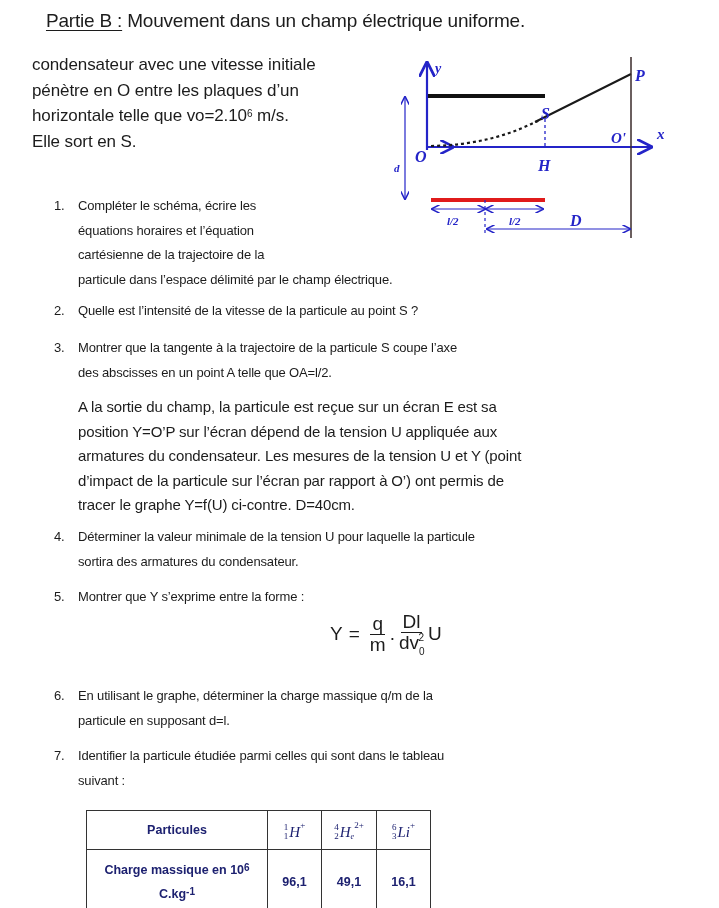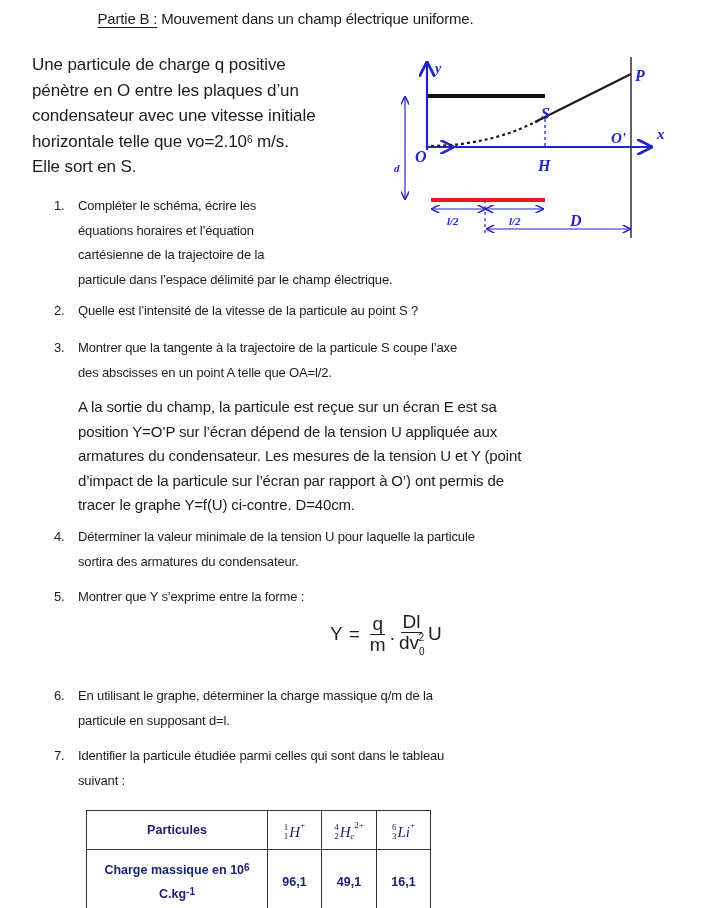--- a/index.html
+++ b/index.html
@@ -1,19 +1,19 @@
 <!DOCTYPE html>
 <html><head>
   <meta charset="utf-8">
   <style>
     html, body { margin:0; padding:0; background:#ffffff; }
     body { width:719px; height:908px; position:relative; overflow:hidden;
            font-family:"Liberation Sans", sans-serif; color:#1c1c1c; }
     .title { position:absolute; left:0; top:10px; width:571px; text-align:center;
-             font-size:15px; letter-spacing:-0.2px; }
+             font-size:19px; letter-spacing:-0.2px; }
     .title .u { text-decoration:underline; text-underline-offset:3px; }
     .intro { position:absolute; left:32px; top:52px; width:340px;
              font-size:17px; line-height:25.5px; letter-spacing:-0.1px; }
     sup { font-size:10px; vertical-align:top; position:relative; top:-2px; }
     .q { position:absolute; left:54px; font-size:13px; line-height:24.5px; letter-spacing:-0.15px; }
     .q .num { display:inline-block; width:24px; }
     .q .indent { padding-left:24px; }
     .para { position:absolute; left:78px; width:620px; font-size:15px; line-height:24.5px; letter-spacing:-0.15px; }
     .formula { position:absolute; left:330px; top:612px; font-size:19px; display:flex; align-items:center; }
     .frac { display:inline-flex; flex-direction:column; align-items:center; margin:0 2px; line-height:20px; }
@@ -30,23 +30,22 @@
     svg text { font-family:"Liberation Serif", serif; font-style:italic; font-weight:bold; }
   </style>
 </head>
 <body>
 
 <div class="title">
   <span class="u">Partie B :</span><span> Mouvement dans un champ électrique uniforme.</span>
 </div>
 
 <div class="intro">
-  <div>Une particule de charge q positive</div>
+  <div>condensateur avec une vitesse initiale</div>
   <div>pénètre en O entre les plaques d’un</div>
-  <div>condensateur avec une vitesse initiale</div>
   <div><span>horizontale telle que vo=2.10</span><sup>6</sup><span> m/s.</span></div>
   <div>Elle sort en S.</div>
 </div>
 
 <svg style="position:absolute;left:385px;top:45px;" width="300" height="200" viewBox="0 0 300 200">
   <defs>
     <marker id="ar" viewBox="0 0 10 10" refX="9" refY="5" markerWidth="7" markerHeight="7" orient="auto-start-reverse">
       <path d="M0,0 L10,5 L0,10" fill="none" stroke="#2424c8" stroke-width="1.8"></path>
     </marker>
   </defs>

